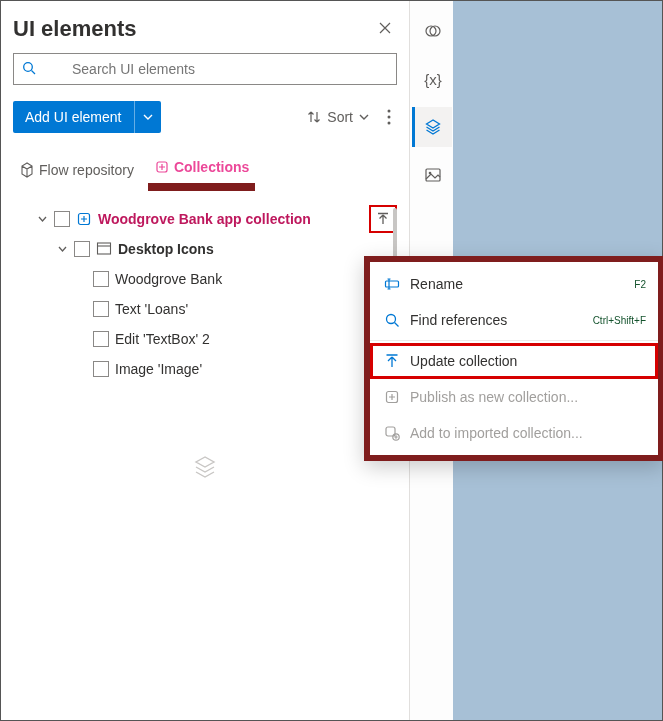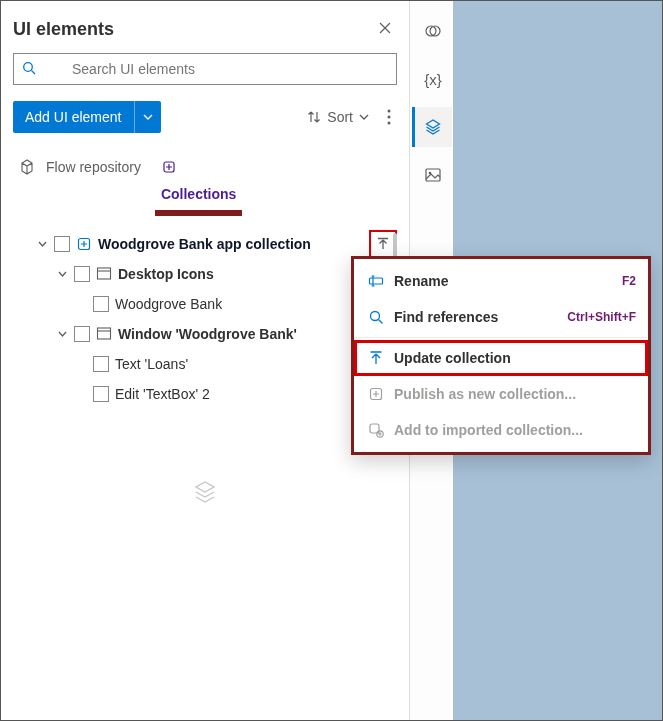--- a/index.html
+++ b/index.html
@@ -51,21 +51,21 @@
   .rail-btn svg {overflow:visible;}
   .desktop-area { flex:1; background: #a7c0d6; }
 
   .header-row {
     display: flex;
     justify-content: space-between;
     align-items: center;
     margin-bottom: 10px;
   }
   .title {
-    font-size: 18px;
+    font-size: 22px;
     font-weight: 600;
   }
   .close-x {
     font-size: 14px;
     color: #605e5c;
     padding: 6px;
     cursor: pointer;
   }
 
   .search-box {
@@ -124,31 +124,30 @@
     display:flex;align-items:center;justify-content:center;
   }
 
   .tabs {
     display: flex;
     gap: 8px;
     border-bottom: 1px solid transparent;
     margin-bottom: 12px;
   }
   .tab {
-    display: flex; align-items: flex-start; gap: 11px;
+    display: flex; align-items: center; gap: 4px;
     padding: 8px 6px;
     color: #605e5c;
     cursor: pointer;
     border-bottom: 2px solid transparent;
   }
   .tab.active {
-    color: #4c1d95;
-    border-bottom: 6px solid #7f1d1d;
+    color: #ec4899;
+    border-bottom: 8px solid #7f1d1d;
     font-weight: 600;
-    flex-direction: column;
   }
 
   .tree-wrap {
     position: relative;
     flex: 1;
     overflow: hidden;
   }
   .scrollbar-mock {
     position: absolute;
     right: 0; top: 4px;
@@ -186,42 +185,41 @@
 
   .stack-icon {
     color: #c8c6c4;
     text-align: center;
     margin-top: 70px;
   }
 
   
   .ctx {
     position: absolute;
-    left: 351px;
+    left: 364px;
     top: 256px;
     width: 300px;
     background: #fff;
     box-shadow: 0 6px 20px rgba(0,0,0,0.2);
-    border: 3px solid #7f1d1d;
+    border: 6px solid #7f1d1d;
     padding: 4px 0;
     z-index: 10;
-    font-weight: bold;
   }
   .ctx-item {
     display: flex;
     align-items: center;
     height: 36px;
     padding: 0 12px 0 14px;
     gap: 10px;
     cursor: pointer;
     color: #323130;
   }
   .ctx-item .ci-icon { width:16px; display:flex; color:#0078d4; flex-shrink:0;}
   .ctx-item .ci-label { flex:1; }
-  .ctx-item .ci-key { color:#701a75; font-size:12px; }
+  .ctx-item .ci-key { color:#14532d; font-size:10px; }
   .ctx-item.highlight {
     outline: 3px solid #d60000;
     outline-offset: -3px;
   }
   .ctx-item.disabled { color:#a19f9d; cursor:default; }
   .ctx-item.disabled .ci-icon { color:#a19f9d; }
   .ctx-sep { height:1px; background:#edebe9; margin:2px 0; }
 
 </style>
 </head>
@@ -306,21 +304,21 @@
                 <path d="M1 2 L4.5 6 L8 2" stroke="currentColor" stroke-width="1.3" fill="none"></path>
               </svg>
             </span>
           <span class="cb"></span>
           <span class="icon">
               <svg width="16" height="16" viewBox="0 0 16 16">
                 <rect x="2.5" y="2.5" width="11" height="11" rx="2" stroke="currentColor" stroke-width="1.2" fill="none"></rect>
                 <path d="M8 5 v6 M5 8 h6" stroke="currentColor" stroke-width="1.2"></path>
               </svg>
             </span>
-          <span class="lbl" style="color:#0f172a">Woodgrove Bank app collection</span>
+          <span class="lbl" style="color:#be185d">Woodgrove Bank app collection</span>
           <span class="action-icon-box">
             <svg width="14" height="14" viewBox="0 0 14 14">
                 <path d="M7 12 V3 M7 3 L3.5 6.5 M7 3 L10.5 6.5 M2 1.5 h10" stroke="currentColor" stroke-width="1.3" fill="none"></path>
               </svg>
           </span>
         </div>
 
         <div class="row bold" style="padding-left:44px">
           <span class="ch">
               <svg width="9" height="9" viewBox="0 0 9 9">
@@ -335,43 +333,32 @@
               </svg>
             </span>
           <span class="lbl">Desktop Icons</span>
         </div>
 
         <div class="row" style="padding-left:80px">
           <span class="cb"></span>
           <span class="lbl">Woodgrove Bank</span>
         </div>
 
-        <div class="row bold" style="padding-left:44px">
-          <span class="ch">
-              <svg width="9" height="9" viewBox="0 0 9 9">
-                <path d="M1 2 L4.5 6 L8 2" stroke="currentColor" stroke-width="1.3" fill="none"></path>
-              </svg>
-            </span>
-          <span class="cb"></span>
-          <span class="icon" style="color:#605e5c">
-              <svg width="16" height="16" viewBox="0 0 16 16">
-                <rect x="1.5" y="2" width="13" height="11" stroke="currentColor" stroke-width="1.1" fill="none"></rect>
-                <path d="M1.5 5 h13" stroke="currentColor" stroke-width="1.1"></path>
-              </svg>
-            </span>
-          <span class="lbl">Window 'Woodgrove Bank'</span>
-        </div>
 
         <div class="row" style="padding-left:80px">
           <span class="cb"></span>
           <span class="lbl">Text 'Loans'</span>
         </div>
         <div class="row" style="padding-left:80px">
           <span class="cb"></span>
           <span class="lbl">Edit 'TextBox' 2</span>
+        </div>
+        <div class="row" style="padding-left:80px">
+          <span class="cb"></span>
+          <span class="lbl">Image 'Image'</span>
         </div>
 
       </div>
 
       <div class="stack-icon">
         <svg width="26" height="26" viewBox="0 0 26 26">
             <path d="M13 3 L4 8 L13 13 L22 8 Z M4 13 L13 18 L22 13 M4 18 L13 23 L22 18" stroke="currentColor" stroke-width="1.4" fill="none"></path>
           </svg>
       </div>
 

